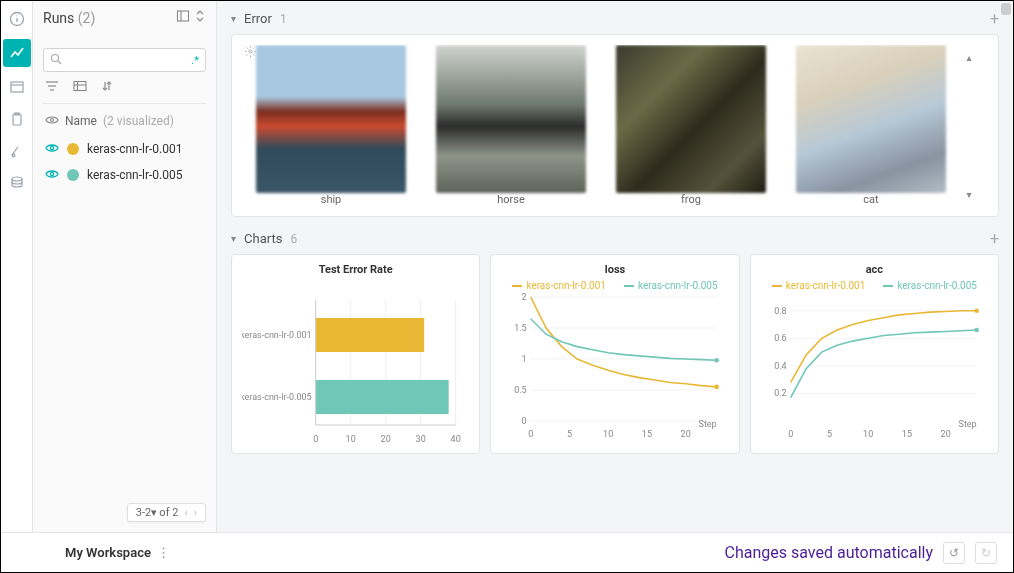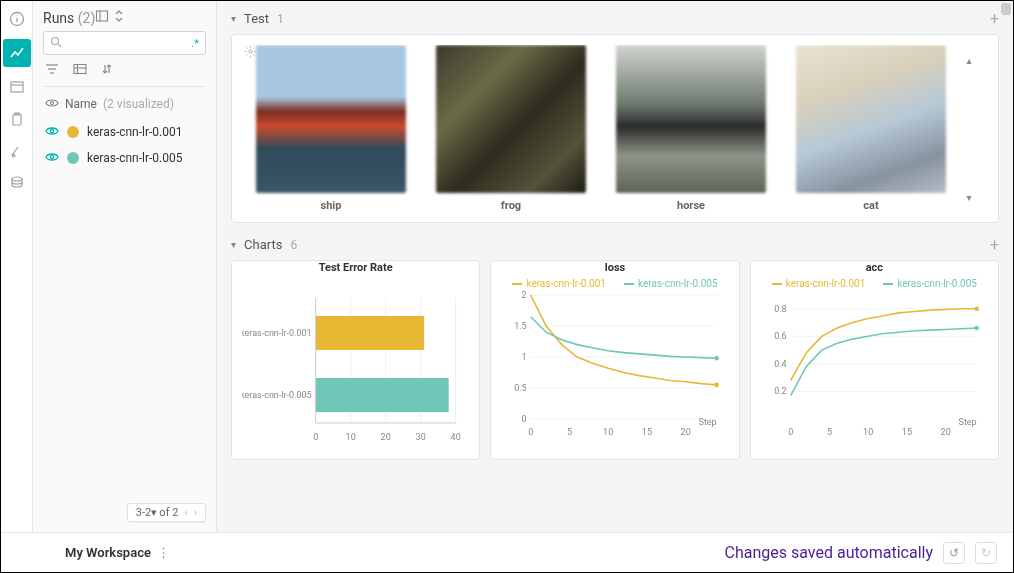--- a/index.html
+++ b/index.html
@@ -54,23 +54,24 @@
     border-right: 1px solid #e5e5e5;
     background: #fafafa;
     display: flex;
     flex-direction: column;
     padding: 8px 10px;
     flex-shrink: 0;
     position: relative;
   }
   .side-header {
     display: flex;
+    justify-content: space-between;
     align-items: center;
     color: #555;
-    margin-bottom: 5px;
+    margin-bottom: 22px;
   }
   .side-title { font-size: 14px; color:#444; }
   .side-count { color: #999; }
   .header-icons { display:flex; gap:4px; color:#888; }
   .search-box {
     display: flex;
     align-items: center;
     border: 1px solid #d0d4d8;
     border-radius: 3px;
     padding: 2px 6px;
@@ -120,35 +121,35 @@
     position:relative;
   }
   .panel-gear { position:absolute; top:10px; left:12px; color:#aaa; font-size:13px; }
   .media-title { text-align:center; font-weight:bold; font-size:12px; margin-bottom:6px; }
   .thumbs { display:flex; gap:30px; justify-content:flex-start; padding:0 10px; overflow:auto; scrollbar-width: thin; }
   .thumb { width:150px; display:flex; flex-direction:column; align-items:center; }
   .thumb-img {
     width:150px; height:148px; border-radius:2px;
     background:#888;
   }
-  .thumb-label { margin-top:6px; font-size:11px; color:#666;font-weight:bold; }
+  .thumb-label { font-size:11px; color:#666; }
   .media-scroll { display:flex; align-items:center; }
   .scrollbar-v {
     width:14px; height:148px; display:flex; flex-direction:column; justify-content:space-between;
     margin-left:6px; color:#888;
   }
   .scrollbar-v .up,.scrollbar-v .down{ font-size:10px; text-align:center; cursor:pointer; }
 
   .chart-row {
     display:flex; gap:10px;
   }
   .chart-panel {
     flex:1;
     background:#fff; border:1px solid #e2e4e6; border-radius:4px;
-    padding:0 10px 4px;
+    padding:8px 10px 4px;
     height:200px;
     overflow:hidden;
   }
   .chart-title { text-align:center; font-weight:bold; font-size:11px; margin-bottom:4px; }
   .legend { display:flex; gap:18px; justify-content:center; font-size:10px; margin-bottom:2px; }
   .legend-item { display:flex; align-items:center; gap:4px; }
   .legend-dash { width:10px; height:2px; display:inline-block; }
   svg text { font-size:9px; fill:#888; }
 
   
@@ -303,44 +304,44 @@
       <span class="chev">‹</span>
       <span class="chev">›</span>
     </div>
   </div>
 
   <div class="content">
 
     <div class="section">
       <div class="section-head">
         <span class="chev-down">▾</span>
-        <span class="section-title">Test</span>
+        <span class="section-title">Error</span>
         <span class="section-count">1</span>
         <span class="add">+</span>
       </div>
       <div class="panel">
         <span class="panel-gear">
           <svg width="13" height="13" viewBox="0 0 16 16" fill="none" stroke="currentColor" stroke-width="1.2">
               <circle cx="8" cy="8" r="2"></circle>
               <path d="M8 1v2M8 13v2M1 8h2M13 8h2M3 3l1.4 1.4M11.6 11.6L13 13M3 13l1.4-1.4M11.6 4.4L13 3"></path>
             </svg>
         </span>
         <div class="media-scroll">
           <div class="thumbs" id="thumbs">
               <div class="thumb">
                 <div class="thumb-img" style="background:linear-gradient(180deg,#a7c8e0 0%,#a7c8e0 35%,#7a2d1e 45%,#c94a2f 55%,#2f4a5a 70%,#3a5666 100%);filter:blur(1.5px)"></div>
     <div class="thumb-label">ship</div>
               </div>
               <div class="thumb">
+                <div class="thumb-img" style="background:linear-gradient(180deg,#d0d4cf 0%,#6f7a6e 40%,#2b2b2b 55%,#8e9488 75%,#5d6358 100%);filter:blur(1.5px)"></div>
+    <div class="thumb-label">horse</div>
+              </div>
+              <div class="thumb">
                 <div class="thumb-img" style="background:linear-gradient(135deg,#3b3a2e 0%,#6b6a46 30%,#2e2b1d 55%,#54523a 80%,#1e1c12 100%);filter:blur(1.5px)"></div>
     <div class="thumb-label">frog</div>
-              </div>
-              <div class="thumb">
-                <div class="thumb-img" style="background:linear-gradient(180deg,#d0d4cf 0%,#6f7a6e 40%,#2b2b2b 55%,#8e9488 75%,#5d6358 100%);filter:blur(1.5px)"></div>
-    <div class="thumb-label">horse</div>
               </div>
               <div class="thumb">
                 <div class="thumb-img" style="background:linear-gradient(160deg,#e9e3d4 0%,#d9d0bb 30%,#b7c8d6 55%,#8893a0 80%,#b3bdc6 100%);filter:blur(1.5px)"></div>
     <div class="thumb-label">cat</div>
               </div>
             </div>
           <div class="scrollbar-v">
             <span class="up">▴</span>
             <span class="down">▾</span>
           </div>

